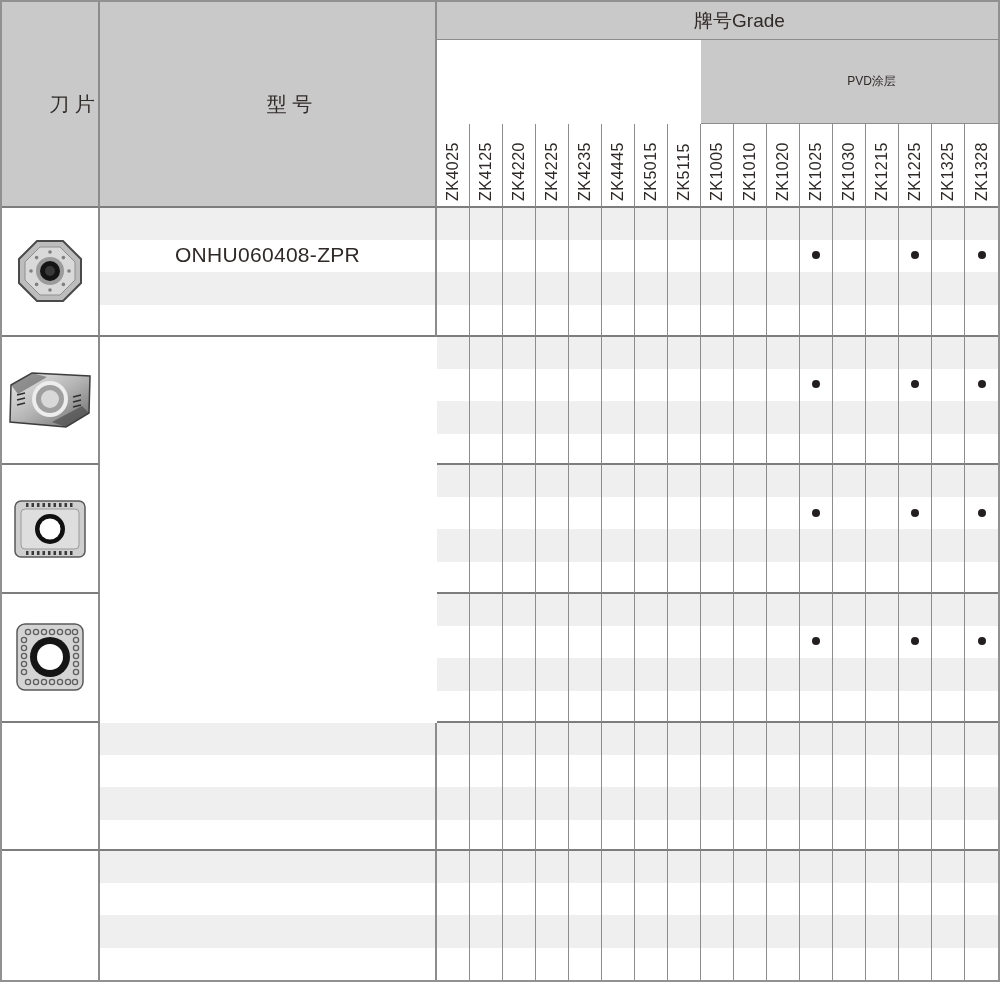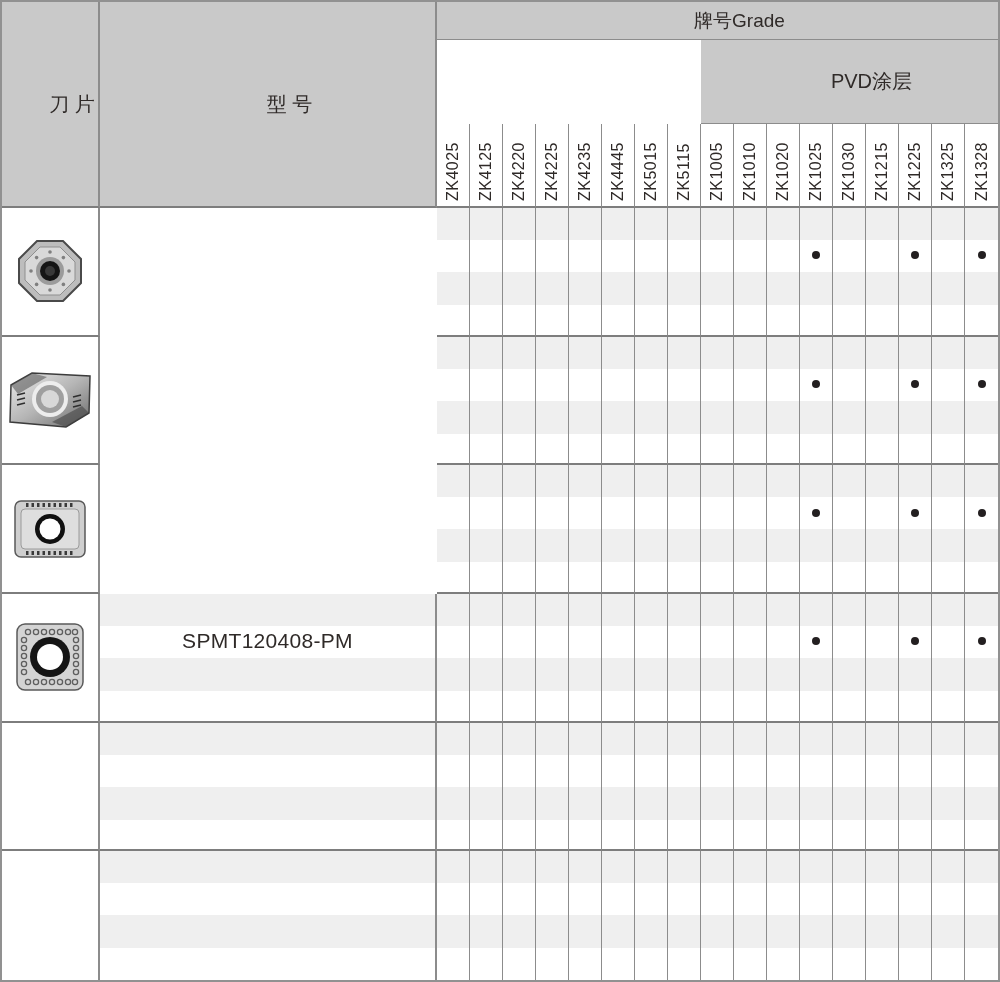--- a/index.html
+++ b/index.html
@@ -16,21 +16,21 @@
     grid-template-rows:38px 84px 84px repeat(6,1fr);
     border:2px solid #919191;
     background:#fff;
   }
   .cell{display:flex;align-items:center;justify-content:center;padding-left:44px;}
   .hc{background:var(--header-bg);}
   .c-blade{grid-column:1;grid-row:1/4;border-right:2px solid var(--line);border-bottom:2px solid var(--divider);font-size:20px;}
   .c-model{grid-column:2;grid-row:1/4;border-right:2px solid var(--line);border-bottom:2px solid var(--divider);font-size:20px;}
   .c-grade{grid-column:3/20;grid-row:1;border-bottom:1px solid var(--line);font-size:19px;}
   .c-cvd{grid-column:3/11;grid-row:2;border-right:2px solid var(--line);border-bottom:1px solid var(--line);font-size:19px;}
-  .c-pvd{grid-column:11/20;grid-row:2;border-bottom:1px solid var(--line);font-size:20px;}
+  .c-pvd{grid-column:11/20;grid-row:2;border-bottom:1px solid var(--line);font-size:12px;}
   .lcell{grid-row:3;background:#fff;border-right:1px solid var(--line);border-bottom:2px solid var(--divider);
          display:flex;justify-content:center;align-items:flex-end;padding-bottom:5px;overflow:hidden;}
   .vtext{writing-mode:vertical-rl;transform:rotate(180deg);font-size:16px;letter-spacing:0.5px;white-space:nowrap;}
   .bcell{grid-column:1;background:#fff;border-right:2px solid var(--line);border-bottom:2px solid var(--divider);
          display:flex;align-items:center;justify-content:center;}
   .mcell{grid-column:2;border-right:2px solid var(--line);border-bottom:2px solid var(--divider);
          display:flex;align-items:center;justify-content:center;font-size:21px;letter-spacing:0.3px;}
   .gcell{border-right:1px solid var(--line);border-bottom:2px solid var(--divider);
          display:flex;align-items:center;justify-content:center;}
   .striped{background-image:repeating-linear-gradient(to bottom,
@@ -157,22 +157,22 @@
           <circle cx="62" cy="44" r="2.6"></circle>
           <circle cx="62" cy="52" r="2.6"></circle>
       </g>
       <circle cx="36" cy="37" r="20" fill="#151515"></circle>
       <circle cx="36" cy="37" r="13" fill="#ffffff"></circle>
     </svg>
   </div>
   <div class="bcell" style="grid-row:8"></div>
   <div class="bcell nb" style="grid-row:9"></div>
 
-  <div class="mcell striped" style="grid-row:7">
-    <span class="off">SPMT120408-PM</span>
+  <div class="mcell striped" style="grid-row:4">
+    <span class="off">ONHU060408-ZPR</span>
   </div>
   <div class="mcell striped" style="grid-row:8">
     <span class="off"></span>
   </div>
   <div class="mcell striped nb" style="grid-row:9">
     <span class="off"></span>
   </div>
 
 <div class="lcell" style="grid-area: 3 / 3;">
       <span class="vtext">ZK4025</span>

